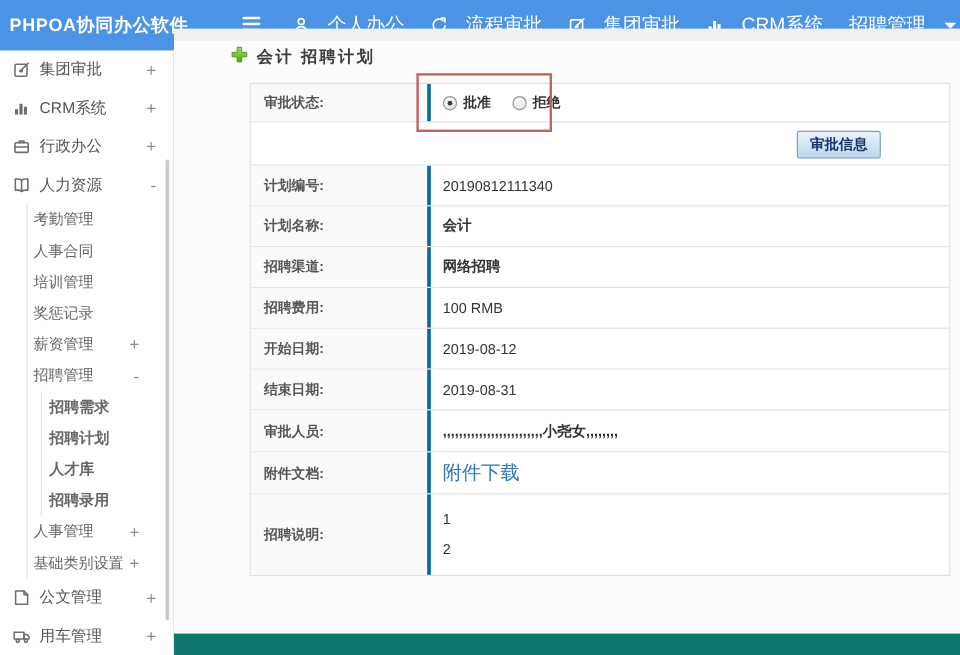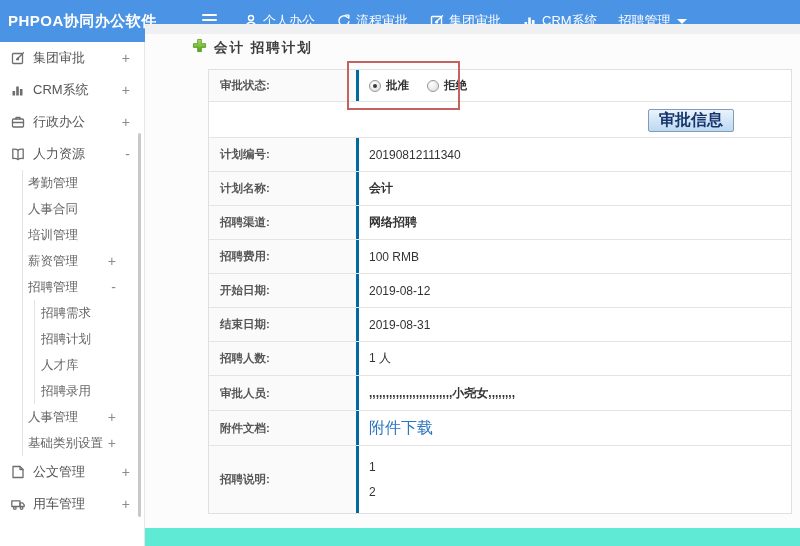--- a/index.html
+++ b/index.html
@@ -1,43 +1,43 @@
 <!DOCTYPE html>
 <html><head>
 <meta charset="utf-8">
 <style>
   * { margin:0; padding:0; box-sizing:border-box; }
   html,body { width:800px; height:546px; overflow:hidden; background:#fff;
     font-family:"Liberation Sans","DejaVu Sans",sans-serif; }
-  .app { position:relative; width:800px; height:546px; overflow:hidden; background:#5eead4; }
+  .app { position:relative; width:800px; height:546px; overflow:hidden; background:#0f766e; }
 
   
   .header { position:absolute; left:0; top:0; width:800px; height:42px; background:#4b93e4; color:#fff; }
   .logo { position:absolute; left:8px; top:0; height:42px; display:flex; align-items:center;
     font-size:15px; font-weight:bold; letter-spacing:0.5px; }
   .hamburger { position:absolute; left:202px; top:14px; width:15px; cursor:pointer; }
   .hamburger span { display:block; height:2px; background:#fff; margin-bottom:3px; border-radius:1px; }
   .topnav { position:absolute; left:243px; top:0; height:42px; display:flex; align-items:center; gap:21px; }
-  .nav-item { display:flex; align-items:center; gap:4px; font-size:13px; cursor:pointer; white-space:nowrap; }
+  .nav-item { display:flex; align-items:center; gap:14px; font-size:16px; cursor:pointer; white-space:nowrap; }
   .nav-item svg { display:block; }
   .caret { width:0; height:0; border-left:5px solid transparent; border-right:5px solid transparent;
     border-top:5px solid #fff; margin-left:2px; }
 
   
   .sidebar { position:absolute; left:0; top:42px; width:145px; height:504px; background:#fff;
     border-right:1px solid #e6e6e6; overflow:hidden; }
   .s-item { position:relative; height:32px; display:flex; align-items:center; padding-left:10px;
     color:#555; font-size:13px; cursor:pointer; }
   .s-icon { width:16px; height:16px; margin-right:7px; color:#6e6e6e; display:inline-flex; flex:0 0 16px; }
   .s-exp { position:absolute; right:14px; color:#8a8a8a; font-size:14px; line-height:1; }
   .s-group2 { margin-left:22px; border-left:1px solid #e3e3e3; }
   .s-item2 { position:relative; height:26px; display:flex; align-items:center; padding-left:5px;
     color:#666; font-size:12.5px; cursor:pointer; }
   .s-item2 .s-exp { right:28px; }
-  .s-group3 { margin-left:11px; border-left:1px solid #e3e3e3; }
+  .s-group3 { margin-left:11px; border-left:1px solid #e3e3e3;font-weight:bold; }
   .s-item3 { height:26px; display:flex; align-items:center; padding-left:6px; color:#666; font-size:12.5px; cursor:pointer; }
   .scroll-thumb { position:absolute; right:3px; top:91px; width:3px; height:384px; background:#c9c9c9; border-radius:2px; }
 
   
   .content { position:absolute; left:145px; top:24px; width:655px; height:504px; background:#fcfcfc; }
   .topstrip { position:absolute; left:0; top:0; width:655px; height:10px; background:#eff0f1; }
   .page-title { position:absolute; left:47px; top:14px; display:flex; align-items:center; gap:7px; }
   .title-text { font-size:13.5px; font-weight:bold; color:#3c3c3c; letter-spacing:2px; }
 
   .form-table { position:absolute; left:63px; top:45px; width:584px; background:#fff;
@@ -52,21 +52,21 @@
 
   .radio { width:12px; height:12px; border-radius:50%; border:1px solid #969696;
     background:radial-gradient(circle at 35% 30%, #ffffff, #dcdcdc); position:relative; flex:0 0 12px; cursor:pointer; }
   .radio.checked::after { content:""; position:absolute; left:3px; top:3px; width:4px; height:4px;
     border-radius:50%; background:#3a3a3a; }
   .radio-label { margin-left:5px; font-size:11.5px; font-weight:600; color:#333; }
   .radio-gap { width:18px; }
 
   .btn-row { position:relative; height:36px; }
   .approve-btn { position:absolute; right:57px; top:7px; height:23px; padding:0 10px;
-    font-size:16px; font-weight:bold; color:#16356d; background:linear-gradient(#eaf3fc,#bcd8f0);
+    font-size:12px; font-weight:bold; color:#16356d; background:linear-gradient(#eaf3fc,#bcd8f0);
     border:1px solid #7f9db9; border-radius:2px; cursor:pointer;
     font-family:"Liberation Sans","DejaVu Sans",sans-serif; }
 
   .file-link { color:#2f74c0; font-weight:normal; font-size:16px; text-decoration:none; cursor:pointer; }
 
   .multi-value { flex-direction:column; align-items:flex-start; justify-content:center; gap:11px; }
 
   .red-annotation { position:absolute; left:202px; top:37px; width:113px; height:49px;
     border:2px solid #c4625f; z-index:5; pointer-events:none; }
 </style>
@@ -175,20 +175,23 @@
 
     <div class="s-group2">
       <div class="s-item2">
         <span>考勤管理</span>
       </div>
       <div class="s-item2">
         <span>人事合同</span>
       </div>
       <div class="s-item2">
         <span>培训管理</span>
+      </div>
+      <div class="s-item2">
+        <span>奖惩记录</span>
       </div>
       <div class="s-item2">
         <span>薪资管理</span>
         <span class="s-exp">+</span>
       </div>
       <div class="s-item2">
         <span>招聘管理</span>
         <span class="s-exp">-</span>
       </div>
       <div class="s-group3">
@@ -299,24 +302,20 @@
       <div class="trow" style="height:34px">
         <div class="tlabel">开始日期:</div>
         <div class="tvalue">2019-08-12</div>
       </div>
 
       <div class="trow" style="height:34px">
         <div class="tlabel">结束日期:</div>
         <div class="tvalue">2019-08-31</div>
       </div>
 
-      <div class="trow" style="height:34px">
-        <div class="tlabel">招聘人数:</div>
-        <div class="tvalue">1 人</div>
-      </div>
 
       <div class="trow" style="height:35px">
         <div class="tlabel">审批人员:</div>
         <div class="tvalue v-bold">,,,,,,,,,,,,,,,,,,,,,,,,,小尧女,,,,,,,,</div>
       </div>
 
       <div class="trow" style="height:35px">
         <div class="tlabel">附件文档:</div>
         <div class="tvalue">
           <a class="file-link">附件下载</a>

